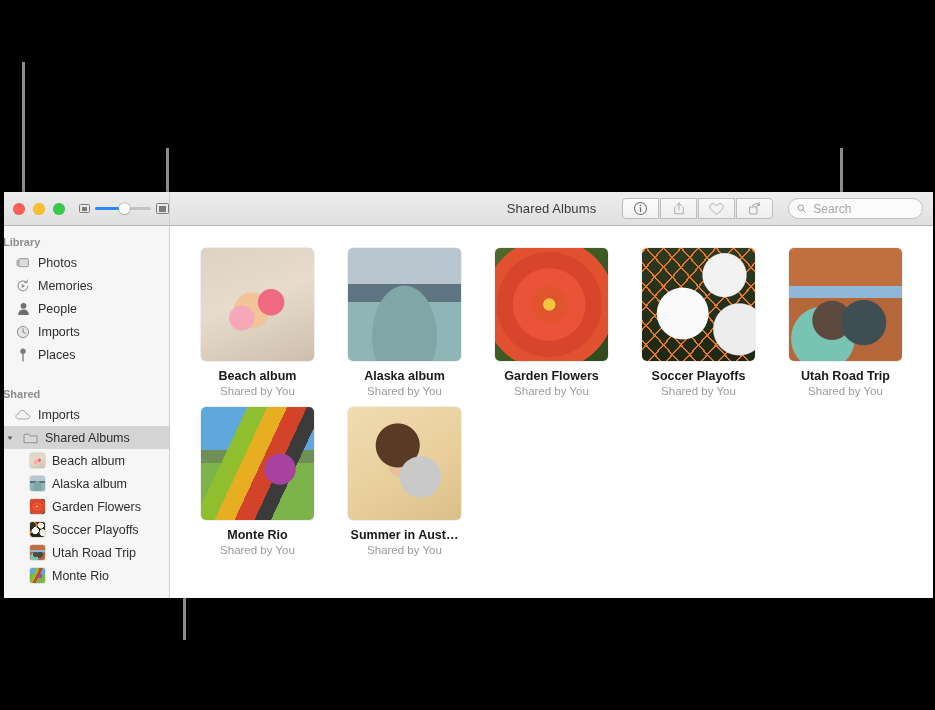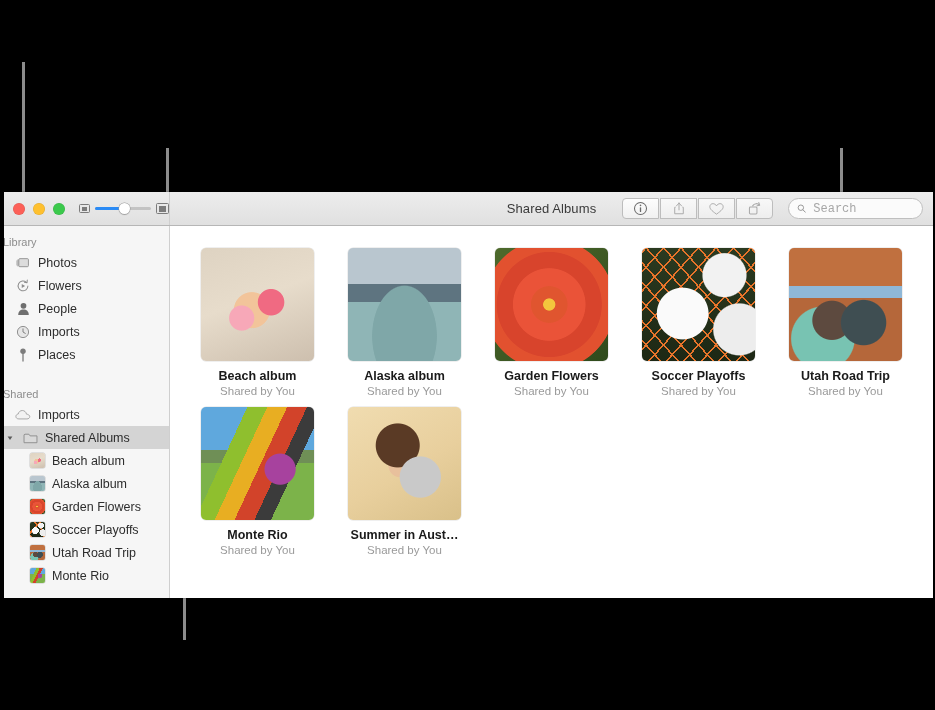--- a/index.html
+++ b/index.html
@@ -103,41 +103,41 @@
     position: absolute; right: 10px;
     width: 135px; height: 21px;
     border: 1px solid #bfbfbf; border-radius: 11px;
     background: #fbfbfb;
     display: flex; align-items: center; padding: 0 8px;
     box-sizing: border-box;
     gap: 5px;
   }
   #searchwrap input {
     border: 0; outline: 0; background: transparent;
-    font-family: Liberation Mono, monospace;
+    font-family: Liberation Sans, sans-serif;
     font-size: 12px; color: #555; width: 100%;
   }
   #searchwrap input::placeholder { color: #a6a6a6; }
 
   
   #body { display: flex; height: 373px; }
 
   
   #sidebar {
     width: 166px; box-sizing: border-box;
     background: #f6f6f6;
     border-right: 1px solid #cfcfcf;
     padding-top: 6px;
     font-size: 12.5px;
     color: #2d2d2d;
     position: relative;
     overflow: hidden;
   }
   .sb-header {
-    font-size: 11px; color: #8d8d8d; font-weight: normal;
+    font-size: 11px; color: #8d8d8d; font-weight: bold;
     padding: 4px 0 3px 2px; margin-left: -3px;
   }
   .sb-item {
     display: flex; align-items: center; gap: 7px;
     height: 23px; padding-left: 11px;
     color: #2d2d2d;
   }
   .sb-item.selected { background: #d4d4d4; }
   .sb-item .ico { width: 16px; display:flex; align-items:center; justify-content:center; flex: 0 0 16px; }
   .sb-item .lbl { font-size: 12.5px; white-space: nowrap; }
@@ -316,21 +316,21 @@
         </div>
 
         <div class="sb-item">
           <span class="ico">
             <svg width="14" height="14" viewBox="0 0 16 16">
               <path d="M13.6 8 A5.6 5.6 0 1 1 11.8 3.8" fill="none" stroke="#8d8d8d" stroke-width="1.15" stroke-linecap="round"></path>
               <path d="M12.9 1.2 L12.6 4.2 L9.7 3.7" fill="none" stroke="#8d8d8d" stroke-width="1.15" stroke-linejoin="round" stroke-linecap="round"></path>
               <path d="M6.6 5.6 L10.4 8 L6.6 10.4 Z" fill="#8d8d8d"></path>
             </svg>
           </span>
-          <span class="lbl">Flowers</span>
+          <span class="lbl">Memories</span>
         </div>
 
 
         <div class="sb-item">
           <span class="ico">
             <svg width="13" height="14" viewBox="0 0 14 15">
               <circle cx="7" cy="4.1" r="3.1" fill="#6f6f6f"></circle>
               <path d="M1.3 14 C1.3 9.9 3.8 8 7 8 C10.2 8 12.7 9.9 12.7 14 Z" fill="#6f6f6f"></path>
             </svg>
           </span>

